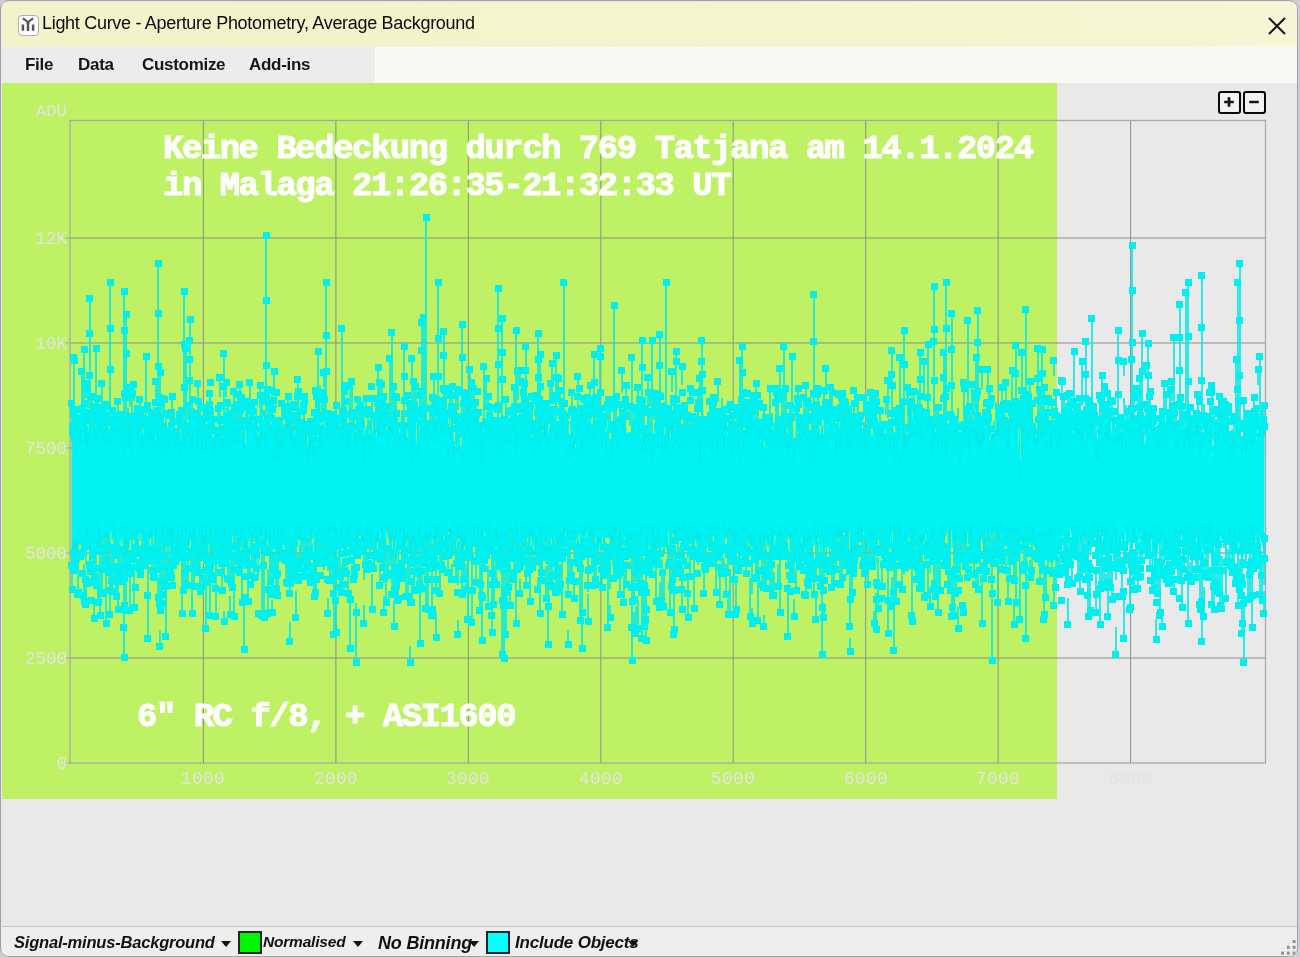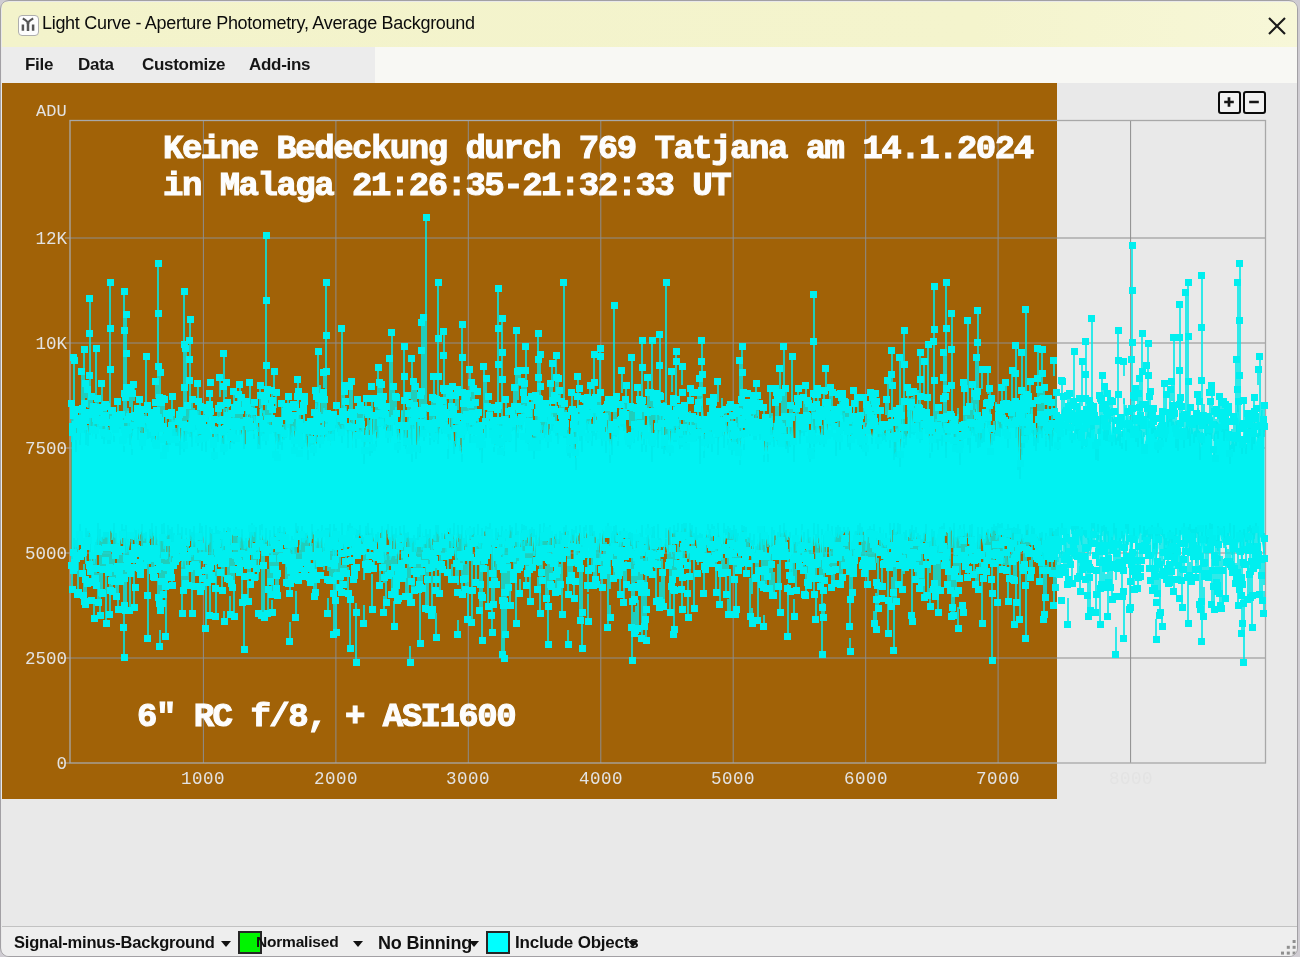--- a/index.html
+++ b/index.html
@@ -7,26 +7,26 @@
   #win{position:absolute;left:0;top:0;width:1298px;height:957px;border:1px solid #a2a0a4;
        border-radius:9px;overflow:hidden;background:#e9e9e9;box-sizing:border-box;}
   #titlebar{position:absolute;left:1px;top:1px;width:1296px;height:45px;background:linear-gradient(90deg,#f3f3cb 0%,#f4f4cd 75%,#f7f7d8 100%);}
   #icon{position:absolute;left:16px;top:13px;width:21px;height:21px;background:#fdfdfd;
         border:1.5px solid #aeaeae;border-radius:4px;box-sizing:border-box;}
   #title{position:absolute;left:40px;top:11px;font-size:18px;color:#0c0c0c;letter-spacing:-0.3px;}
   #closex{position:absolute;left:1261px;top:11px;width:28px;height:26px;}
   #menubar{position:absolute;left:1px;top:46px;width:1296px;height:36px;background:#f8f8f4;}
   #menuleft{position:absolute;left:0px;top:0px;width:373px;height:36px;background:#ececec;}
   .mi{position:absolute;top:8px;font-size:17px;font-weight:600;color:#161616;letter-spacing:-0.3px;}
-  #chart{position:absolute;left:1px;top:82px;width:1055px;height:716px;background:#a16207;}
+  #chart{position:absolute;left:1px;top:82px;width:1055px;height:716px;background:#bef264;}
   .zbtn{position:absolute;top:8px;width:22.5px;height:22.5px;background:#f2f2f2;border:2px solid #0a0a0a;
         border-radius:3px;box-sizing:border-box;padding:0.25px 0.25px;}
   #statusbar{position:absolute;left:1px;top:925px;width:1296px;height:31px;background:#eeeeee;
              border-top:1px solid #c2c2c2;}
-  .st{position:absolute;top:6px;font-size:16.5px;font-weight:600;color:#111;letter-spacing:-0.2px;}
+  .st{position:absolute;top:6px;font-size:16.5px;font-weight:600;color:#111;letter-spacing:-0.2px;font-style:italic;}
   .arr{position:absolute;top:14px;width:0;height:0;border-left:5px solid transparent;
        border-right:5px solid transparent;border-top:6px solid #111;}
   .swatch{position:absolute;top:4px;width:24px;height:23px;border:2.5px solid #262626;box-sizing:border-box;}
 </style>
 </head>
 <body>
 <div id="win">
   <div id="titlebar">
     <div id="icon">
       <svg width="18" height="18" viewBox="0 0 18 18" style="position:absolute;left:0px;top:0px">
@@ -81,21 +81,21 @@
           <path d="M4.2 9 H13.8 M9 4.2 V13.8" stroke="#151515" stroke-width="2.7"></path>
         </svg></div>
     <div class="zbtn" style="left:1241px"><svg width="18" height="18" viewBox="0 0 18 18">
           <path d="M4.2 9 H13.8" stroke="#151515" stroke-width="2.7"></path>
         </svg></div>
   </div>
   <div id="statusbar">
     <div class="st" style="left:12px">Signal-minus-Background</div>
     <div class="arr" style="left:219px"></div>
     <div class="swatch" style="left:236px;background:#00f400"></div>
-    <div class="st" style="left:254px;font-size:15.5px">Normalised</div>
+    <div class="st" style="left:261px;font-size:15.5px">Normalised</div>
     <div class="arr" style="left:351px"></div>
     <div class="st" style="left:376px;font-size:18px">No Binning</div>
     <div class="arr" style="left:467px"></div>
     <div class="swatch" style="left:484px;background:#00ffff"></div>
     <div class="st" style="left:513px;font-size:17px">Include Objects</div>
     <div class="arr" style="left:626px"></div>
     <svg width="16" height="16" viewBox="0 0 16 16" style="position:absolute;left:1279px;top:13px">
       <g fill="#8f8f8f">
         <rect x="11.6" y="0" width="3" height="3"></rect>
         <rect x="11.6" y="5.8" width="3" height="3"></rect>

